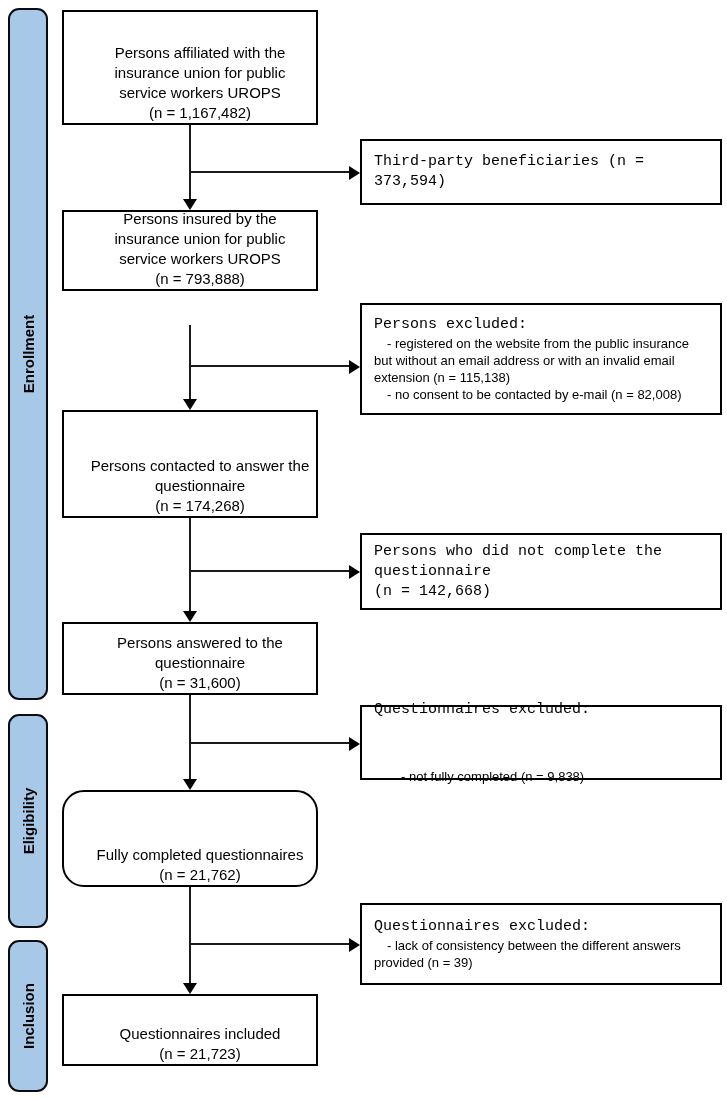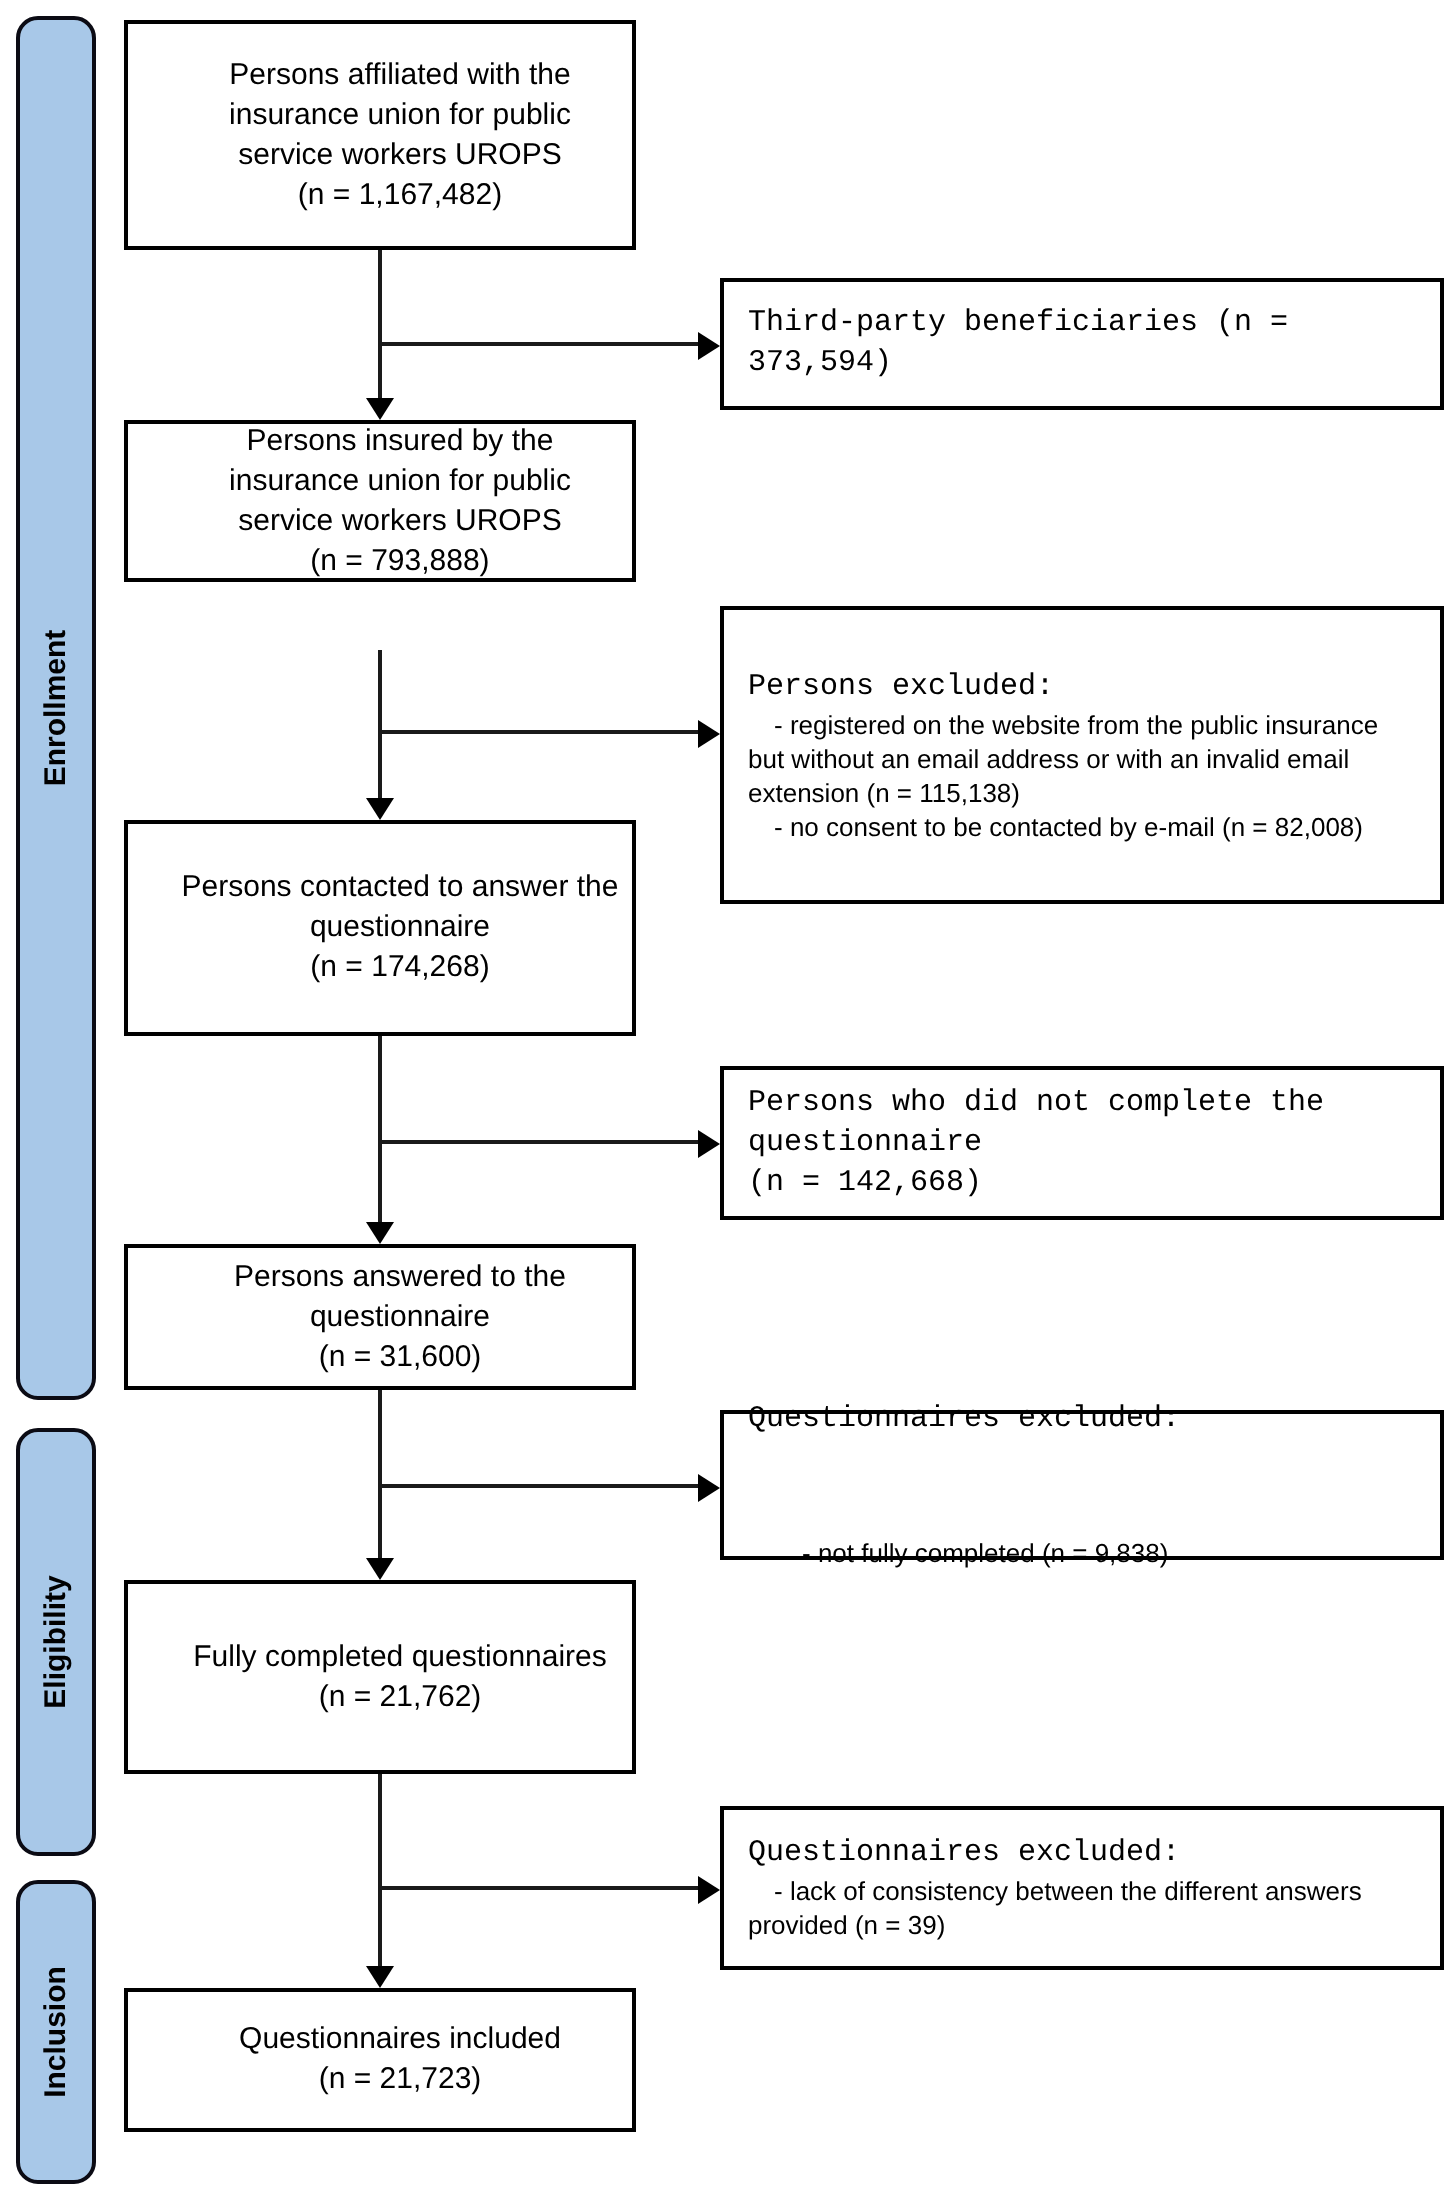--- a/index.html
+++ b/index.html
@@ -13,21 +13,21 @@
   }
   .stage-label {
     position:absolute; top:50%; left:50%;
     transform:translate(-50%,-50%) rotate(-90deg);
     font-weight:bold; font-size:15px; white-space:nowrap; color:#000;
   }
 
   .mbox {
     position:absolute; left:62px; width:256px;
     background:#fff; border:2px solid #000;
-    display:flex; align-items:center; justify-content:center;padding-left:20px;
+    display:flex; align-items:flex-end; justify-content:center;padding-left:20px;
   }
   .mbox-text { text-align:center; white-space:pre-line; font-size:15px; line-height:20px; }
 
   .sbox {
     position:absolute; left:360px; width:362px;
     background:#fff; border:2px solid #000;
     display:flex; flex-direction:column; justify-content:center;
     padding:6px 12px;
   }
   .sbox-title { font-size:15px; line-height:20px; white-space:pre-line;font-family:Liberation Mono, monospace; }
@@ -77,33 +77,33 @@
   <div class="mbox" style="top:410px; height:108px;">
     <div class="mbox-text">Persons contacted to answer the
 questionnaire
 (n = 174,268)</div>
   </div>
   <div class="mbox" style="top:622px; height:73px;">
     <div class="mbox-text">Persons answered to the
 questionnaire
 (n = 31,600)</div>
   </div>
-  <div class="mbox" style="top:790px; height:97px;">
+  <div class="mbox" style="top:790px; height:97px;border-radius:22px;">
     <div class="mbox-text">Fully completed questionnaires
 (n = 21,762)</div>
   </div>
   <div class="mbox" style="top:994px; height:72px;">
     <div class="mbox-text">Questionnaires included
 (n = 21,723)</div>
   </div>
 
   <div class="sbox" style="top:139px; height:66px;">
     <div class="sbox-title">Third-party beneficiaries (n = 373,594)</div>
   </div>
-  <div class="sbox" style="top:303px; height:149px;">
+  <div class="sbox" style="top:303px; height:112px;">
     <div class="sbox-title">Persons excluded:</div>
     <div class="sbox-item">- registered on the website from the public insurance but without an email address or with an invalid email extension (n = 115,138)</div>
     <div class="sbox-item">- no consent to be contacted by e-mail (n = 82,008)</div>
   </div>
   <div class="sbox" style="top:533px; height:77px;">
     <div class="sbox-title">Persons who did not complete the questionnaire
 (n = 142,668)</div>
   </div>
   <div class="sbox" style="top:705px; height:75px;">
     <div class="sbox-title">Questionnaires excluded:</div>

